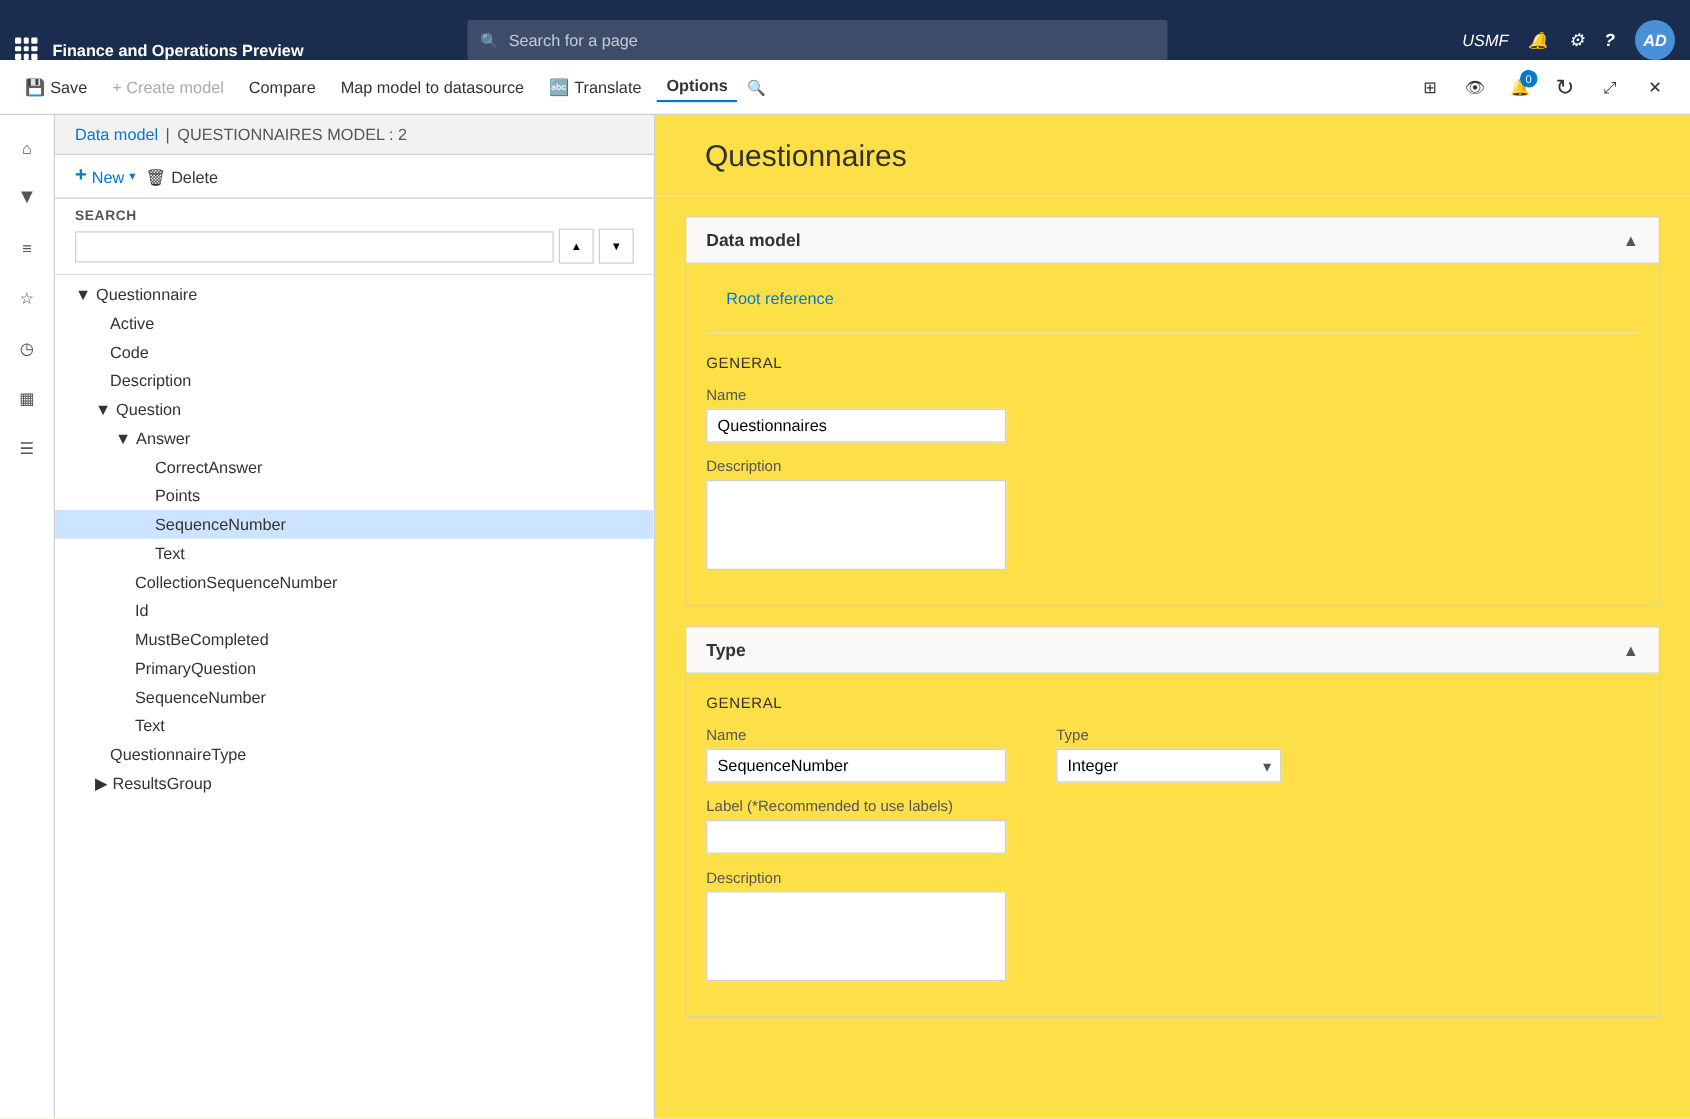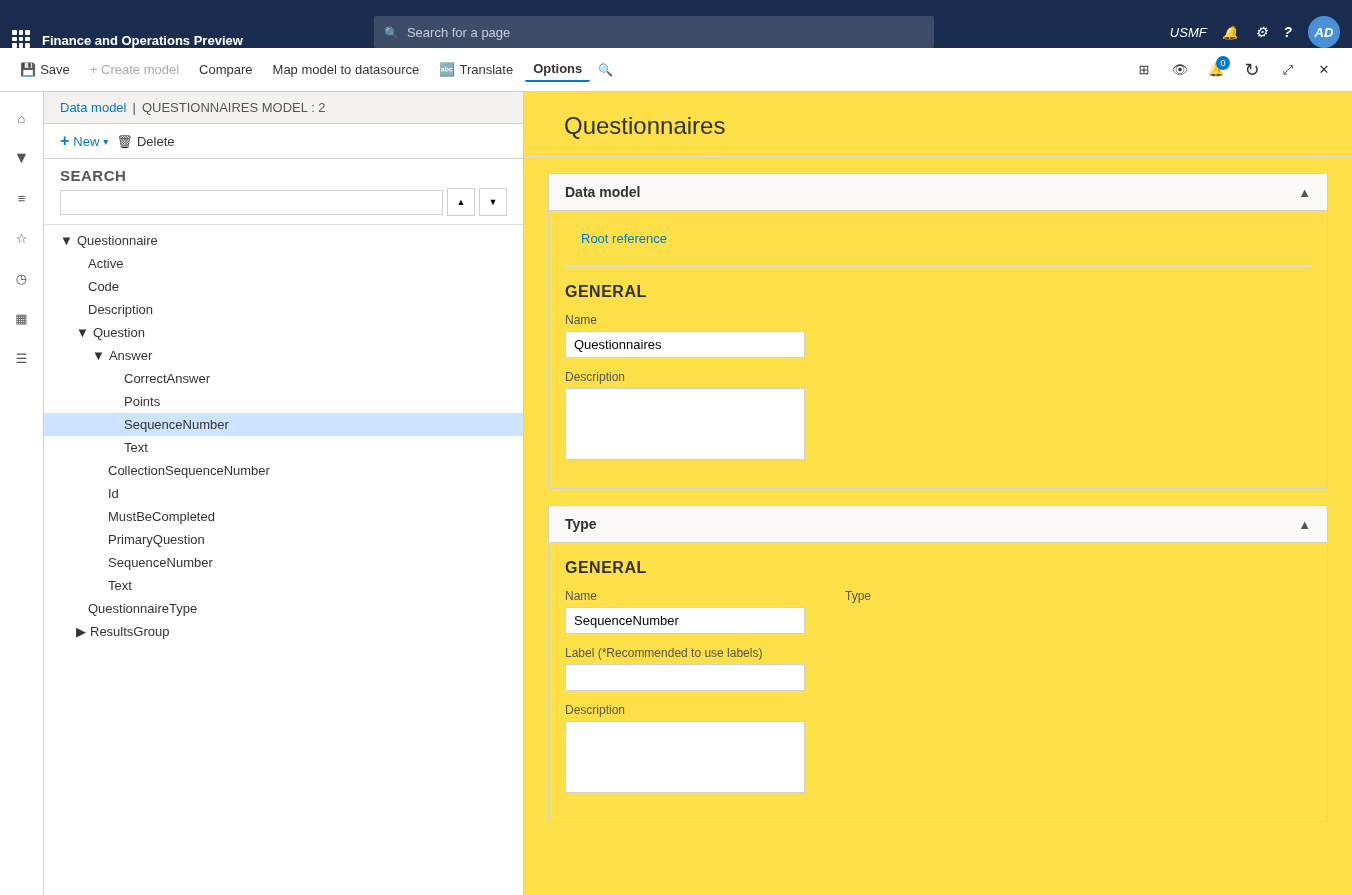--- a/index.html
+++ b/index.html
@@ -48,38 +48,38 @@
 
     
     .nav-panel { width: 480px; background: #fff; border-right: 1px solid #d0d0d0; display: flex; flex-direction: column; overflow: hidden; flex-shrink: 0; }
     .nav-breadcrumb { display: flex; align-items: center; padding: 8px 16px; background: #f3f2f1; gap: 6px; border-bottom: 1px solid #d0d0d0; font-size: 12px; }
     .nav-breadcrumb a { color: #0078d4; cursor: pointer; text-decoration: none; }
     .nav-breadcrumb span { color: #555; }
     .nav-actions { display: flex; align-items: center; padding: 8px 16px; gap: 8px; border-bottom: 1px solid #d0d0d0; }
     .nav-new-btn { display: flex; align-items: center; gap: 4px; color: #0078d4; cursor: pointer; font-size: 13px; background: none; border: none; }
     .nav-delete-btn { display: flex; align-items: center; gap: 4px; color: #333; cursor: pointer; font-size: 13px; background: none; border: none; }
     .search-section { padding: 8px 16px; border-bottom: 1px solid #e0e0e0; }
-    .search-label { font-size: 15px; font-weight: 600; color: #555; margin-bottom: 4px; text-transform: uppercase; letter-spacing: 0.5px; }
+    .search-label { font-size: 11px; font-weight: 600; color: #555; margin-bottom: 4px; text-transform: uppercase; letter-spacing: 0.5px; }
     .search-input-row { display: flex; align-items: center; gap: 4px; }
     .search-input-row input { flex: 1; border: 1px solid #d0d0d0; padding: 4px 6px; font-size: 13px; outline: none; }
     .nav-arrow-btn { width: 28px; height: 28px; display: flex; align-items: center; justify-content: center; border: 1px solid #d0d0d0; background: white; cursor: pointer; }
     .tree-area { flex: 1; overflow-y: auto; padding: 4px 0; }
     .tree-item { padding: 4px 16px; cursor: pointer; display: flex; align-items: center; gap: 4px; color: #333; font-size: 13px; }
     .tree-item.selected { background: #cce4ff; }
 
     
     .detail-area { flex: 1; background: #fde047; overflow-y: auto; padding: 0; }
     .detail-title { font-size: 24px; font-weight: 300; color: #323130; padding: 20px 40px 16px; border-bottom: 1px solid #e0e0e0; }
     .section-card { border: 1px solid #d0d0d0; margin: 16px 24px; border-radius: 2px; }
     .section-header { display: flex; align-items: center; justify-content: space-between; padding: 10px 16px; background: #faf9f8; border-bottom: 1px solid #d0d0d0; }
     .section-title { font-size: 14px; font-weight: 600; color: #323130; }
     .section-collapse { background: none; border: none; cursor: pointer; color: #555; font-size: 14px; }
     .section-body { padding: 16px; }
     .root-ref-link { color: #0078d4; cursor: pointer; font-size: 13px; padding: 4px 16px; display: inline-block; }
-    .general-label { font-size: 16px; font-weight: 700; color: #323130; text-transform: uppercase; letter-spacing: 0.5px; margin-bottom: 12px; }
+    .general-label { font-size: 12px; font-weight: 400; color: #323130; text-transform: uppercase; letter-spacing: 0.5px; margin-bottom: 12px; }
     .form-group { margin-bottom: 12px; }
     .form-label { font-size: 12px; color: #555; margin-bottom: 4px; display: block; }
     .form-input { width: 240px; border: 1px solid #d0d0d0; padding: 5px 8px; font-size: 13px; outline: none; display: block; }
     .form-textarea { width: 240px; height: 72px; border: 1px solid #d0d0d0; padding: 5px 8px; font-size: 13px; outline: none; resize: none; display: block; }
     .form-select { width: 180px; border: 1px solid #d0d0d0; padding: 5px 8px; font-size: 13px; outline: none; background: white; cursor: pointer; appearance: none; -webkit-appearance: none; }
     .select-wrapper { position: relative; display: inline-block; width: 180px; }
     .select-wrapper::after { content: '▾'; position: absolute; right: 8px; top: 50%; transform: translateY(-50%); pointer-events: none; color: #555; }
     .node-general-row { display: flex; gap: 40px; }
     .divider-line { border: none; border-top: 1px solid #e0e0e0; margin: 16px 0; }
     .icon-search::before { content: '🔍'; font-size: 12px; }
@@ -350,20 +350,32 @@
               <input type="text" class="form-input" style="">
             </div>
             <div class="form-group">
               <label class="form-label">Description</label>
               <textarea class="form-textarea" style=""></textarea>
             </div>
           </div>
           <div>
             <div class="form-group">
               <label class="form-label">Type</label>
+              <div class="select-wrapper">
+                <select class="form-select">
+                  <option>Integer</option>
+                  <option>String</option>
+                  <option>Boolean</option>
+                  <option>Real</option>
+                  <option>DateTime</option>
+                  <option>Enumeration</option>
+                  <option>Container</option>
+                  <option>Record list</option>
+                </select>
+              </div>
             </div>
           </div>
         </div>
       </div>
     </div>
 
   </div>
 
 </div>
 

